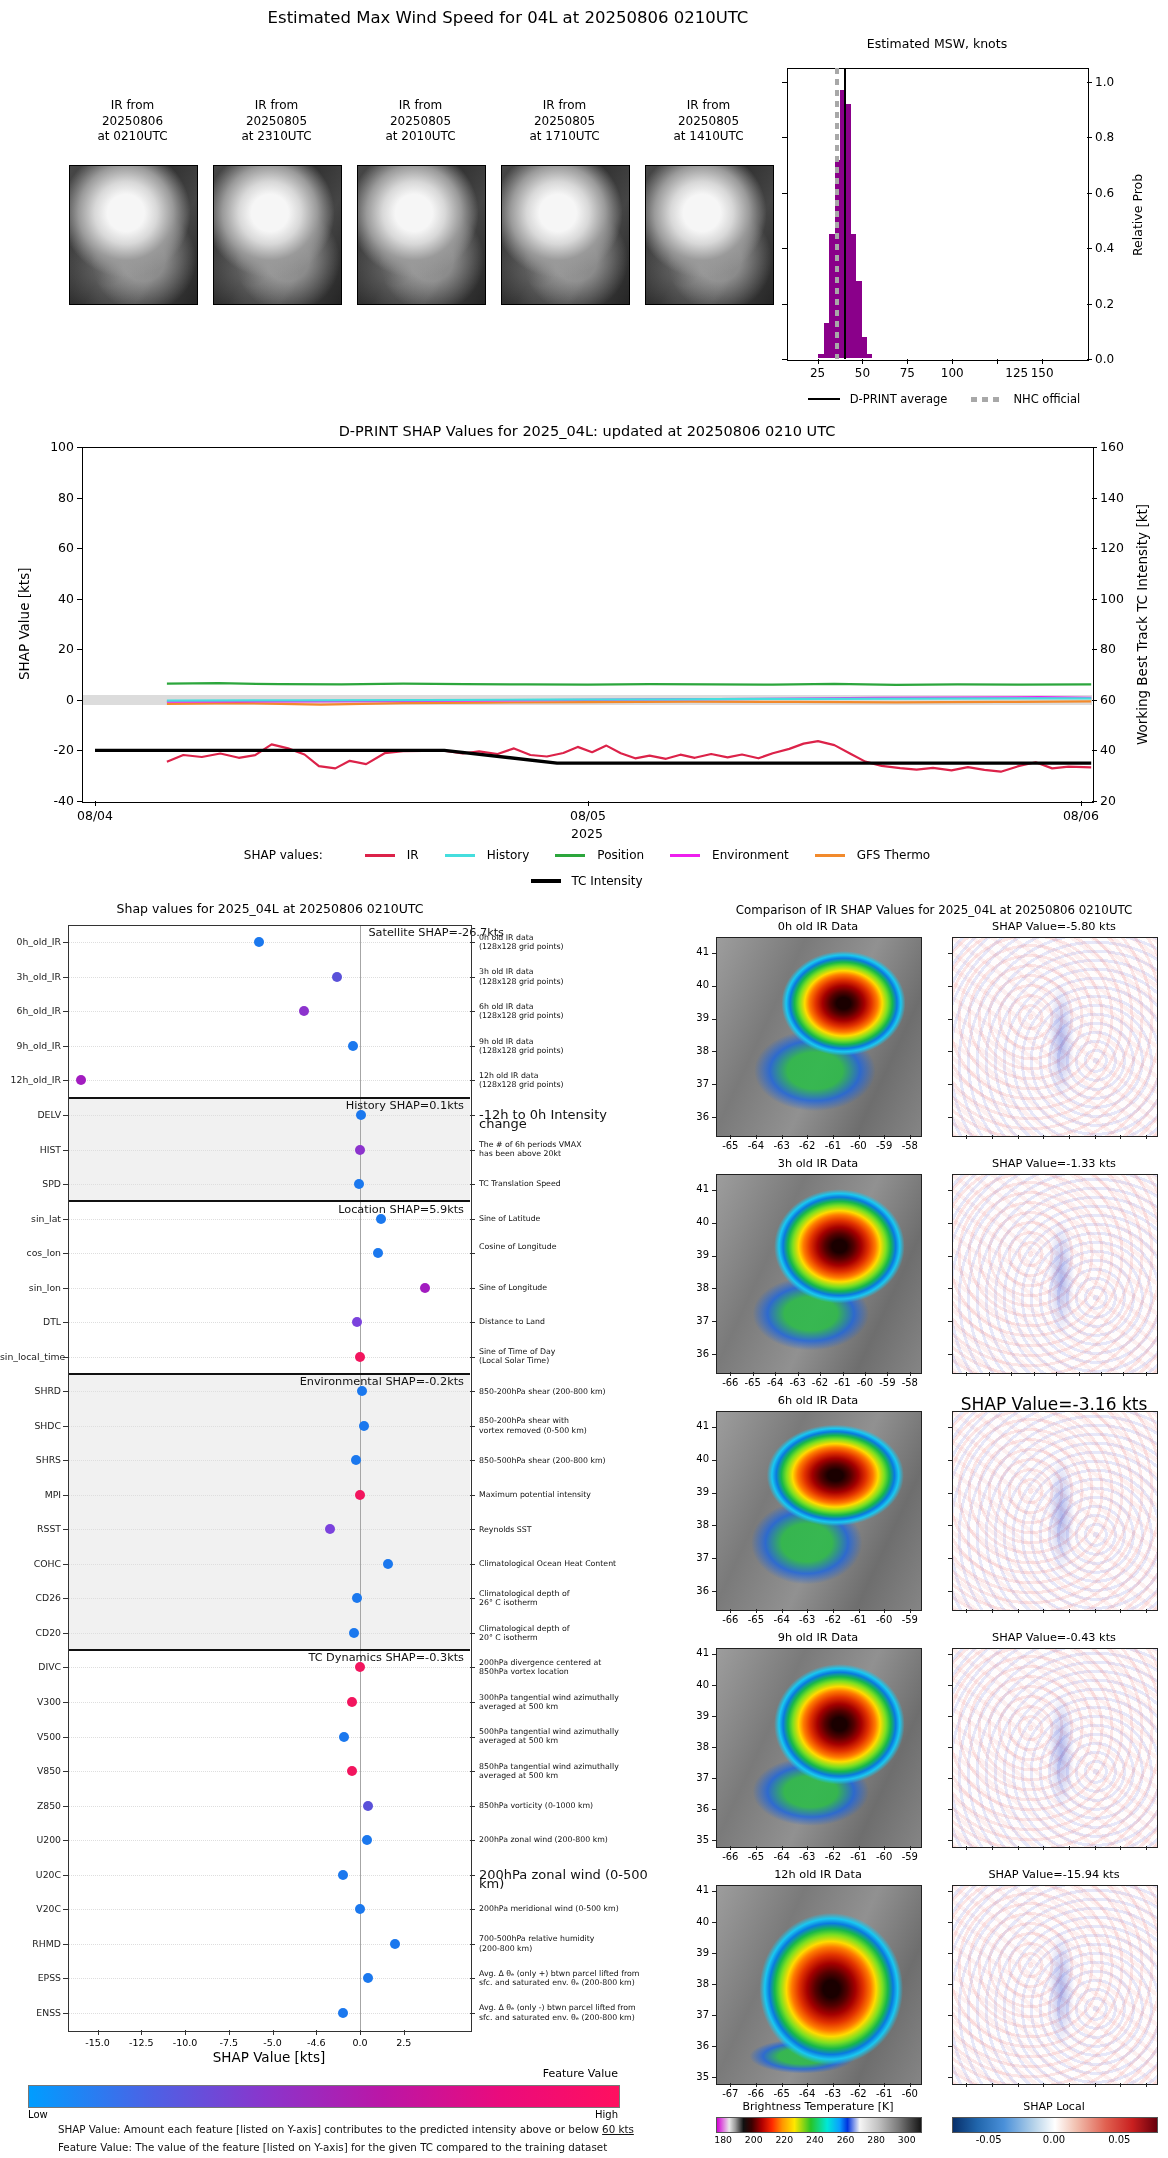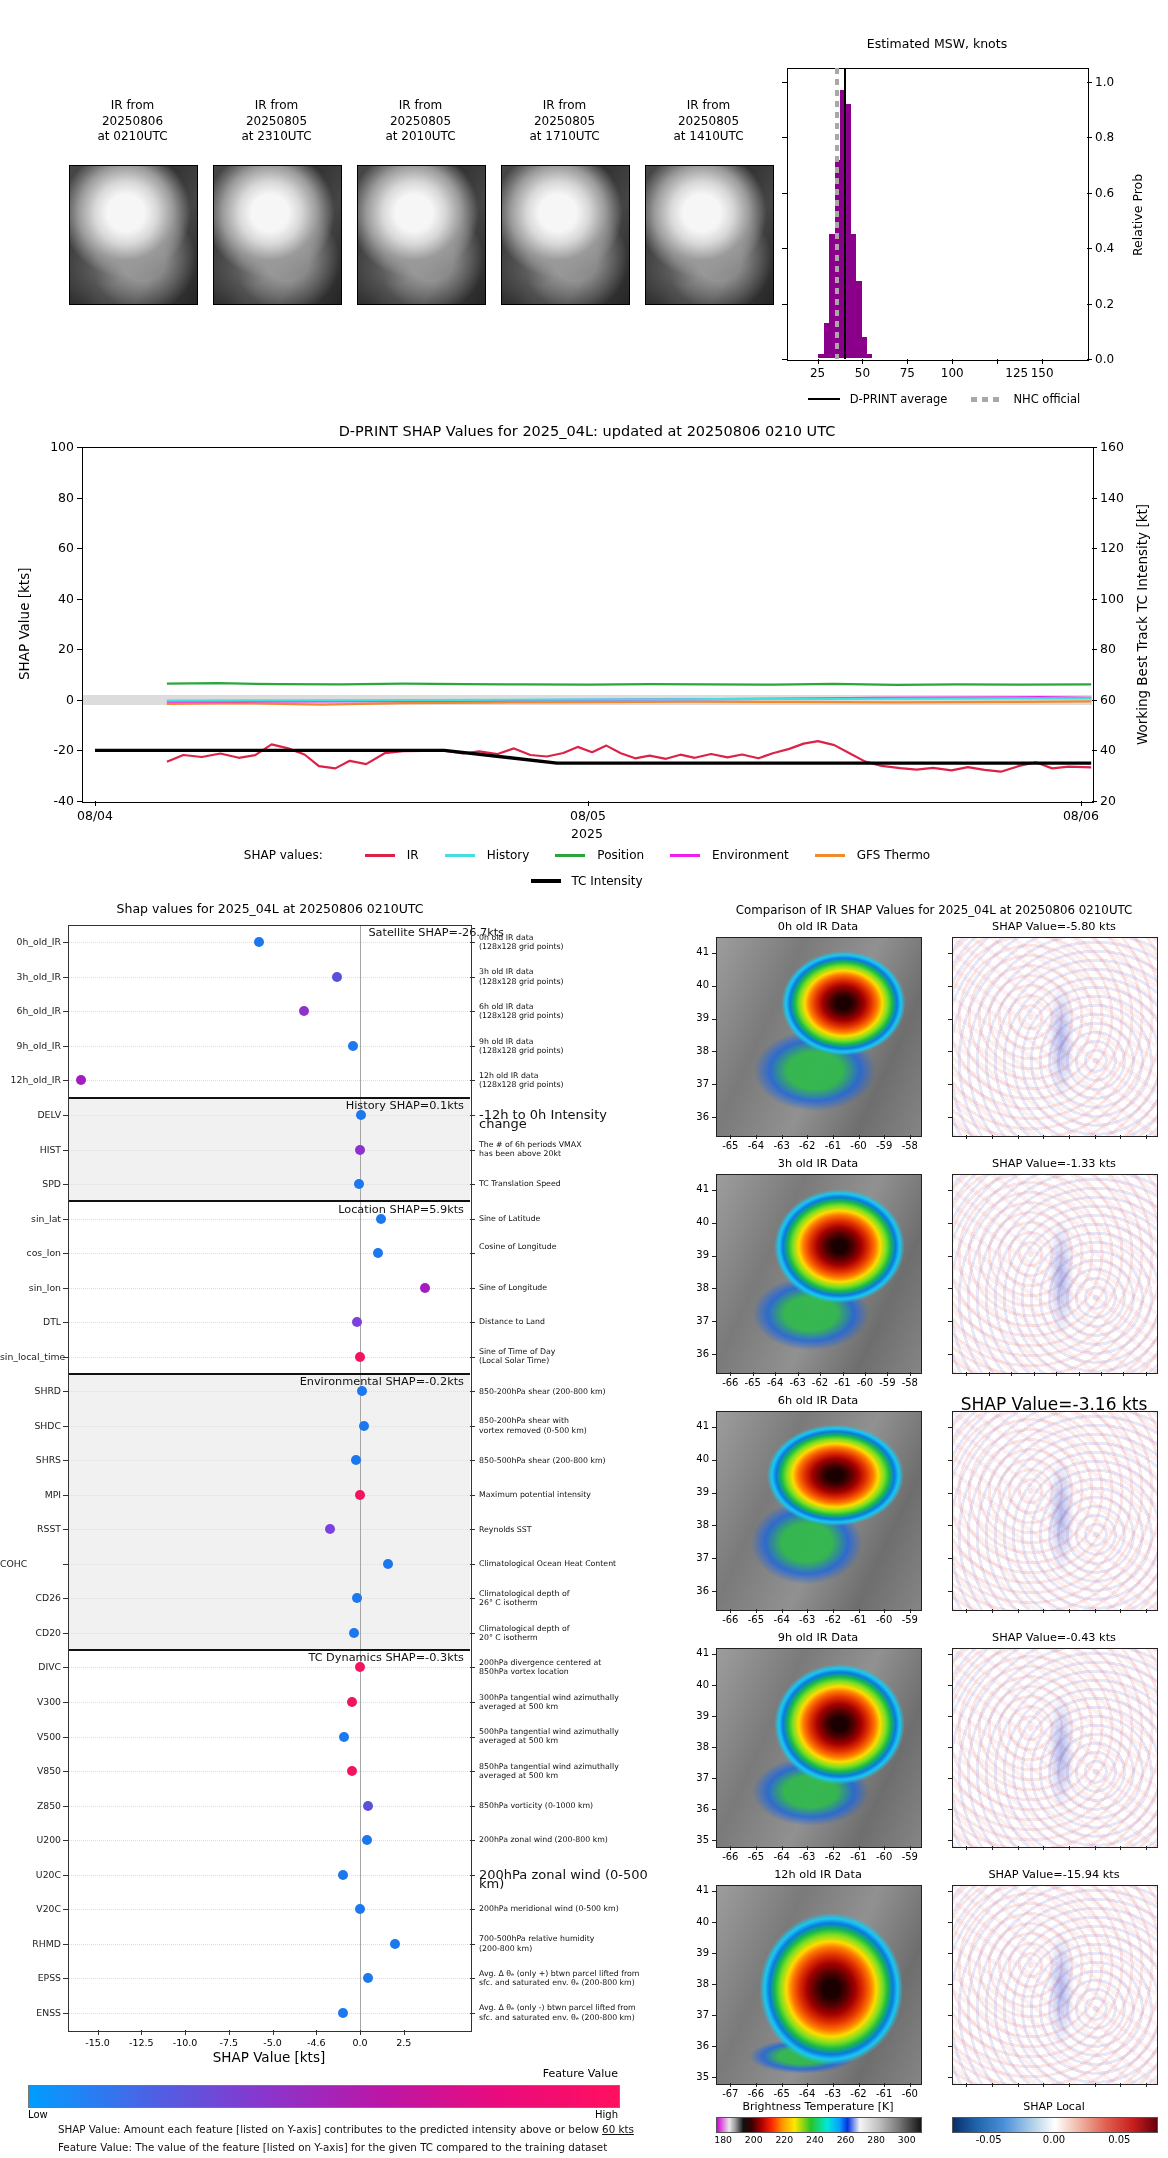--- a/index.html
+++ b/index.html
@@ -20,20 +20,21 @@
      radial-gradient(ellipse 9% 42% at 53% 52%, rgba(55,75,205,.38), rgba(55,75,205,0) 72%),
      repeating-radial-gradient(circle at 38% 40%, rgba(230,80,80,.13) 0 3px, rgba(0,0,0,0) 3px 10px),
      repeating-radial-gradient(circle at 70% 62%, rgba(70,90,220,.13) 0 3px, rgba(0,0,0,0) 3px 9px),
      repeating-linear-gradient(37deg, rgba(235,110,110,.09) 0 4px, rgba(0,0,0,0) 4px 12px),
      #fffdfd;}
 </style>
 </head>
 <body>
 
 <div id="root">
+  <div class="abs" style="left:0;top:8px;width:1016px;text-align:center;font-size:16.5px;">Estimated Max Wind Speed for 04L at 20250806 0210UTC</div>
 
   <div class="abs" style="left:787px;top:36px;width:300px;text-align:center;font-size:12.5px;">Estimated MSW, knots</div>
   <div class="abs vlab" style="left:1130px;top:110px;height:210px;font-size:12.5px;">Relative Prob</div>
 
   <div class="abs" style="left:82px;top:423px;width:1010px;text-align:center;font-size:14.5px;">D-PRINT SHAP Values for 2025_04L: updated at 20250806 0210 UTC</div>
   <div class="abs vlab" style="left:16px;top:447px;height:354px;font-size:13.5px;">SHAP Value [kts]</div>
   <div class="abs vlab" style="left:1134px;top:447px;height:354px;font-size:13.5px;">Working Best Track TC Intensity [kt]</div>
   <div class="abs" style="left:82px;top:826px;width:1010px;text-align:center;font-size:12.5px;">2025</div>
 
   <div class="abs" style="left:38px;top:901px;width:464px;text-align:center;font-size:12.5px;">Shap values for 2025_04L at 20250806 0210UTC</div>
@@ -292,21 +293,21 @@
     <div style="position: absolute; left: 479px; top: 1490.1px; width: 175px; font-size: 7.8px; line-height: 9.3px; white-space: pre-line; color: rgb(17, 17, 17);">Maximum potential intensity</div>
     <div style="position: absolute; left: 68px; top: 1529.3px; width: 402px; height: 0px; border-top: 1px dotted rgb(222, 222, 222);"></div>
     <div style="position: absolute; left: 63px; top: 1529.3px; width: 5px; height: 1px; background: rgb(51, 51, 51);"></div>
     <div style="position: absolute; left: 470px; top: 1529.3px; width: 5px; height: 1px; background: rgb(51, 51, 51);"></div>
     <div style="position: absolute; left: 0px; top: 1523.3px; width: 61px; text-align: right; font-size: 9.3px; color: rgb(34, 34, 34);">RSST</div>
     <div style="position: absolute; left: 325.3px; top: 1524.3px; width: 10px; height: 10px; border-radius: 50%; background: rgb(123, 66, 221);"></div>
     <div style="position: absolute; left: 479px; top: 1524.6px; width: 175px; font-size: 7.8px; line-height: 9.3px; white-space: pre-line; color: rgb(17, 17, 17);">Reynolds SST</div>
     <div style="position: absolute; left: 68px; top: 1563.8px; width: 402px; height: 0px; border-top: 1px dotted rgb(222, 222, 222);"></div>
     <div style="position: absolute; left: 63px; top: 1563.8px; width: 5px; height: 1px; background: rgb(51, 51, 51);"></div>
     <div style="position: absolute; left: 470px; top: 1563.8px; width: 5px; height: 1px; background: rgb(51, 51, 51);"></div>
-    <div style="position: absolute; left: 0px; top: 1557.8px; width: 61px; font-size: 9.3px; color: rgb(34, 34, 34);">COHC</div>
+    <div style="position: absolute; left: 0px; top: 1557.8px; width: 61px; text-align: right; font-size: 9.3px; color: rgb(34, 34, 34);">COHC</div>
     <div style="position: absolute; left: 383px; top: 1558.8px; width: 10px; height: 10px; border-radius: 50%; background: rgb(27, 120, 238);"></div>
     <div style="position: absolute; left: 479px; top: 1559.1px; width: 175px; font-size: 7.8px; line-height: 9.3px; white-space: pre-line; color: rgb(17, 17, 17);">Climatological Ocean Heat Content</div>
     <div style="position: absolute; left: 68px; top: 1598.4px; width: 402px; height: 0px; border-top: 1px dotted rgb(222, 222, 222);"></div>
     <div style="position: absolute; left: 63px; top: 1598.4px; width: 5px; height: 1px; background: rgb(51, 51, 51);"></div>
     <div style="position: absolute; left: 470px; top: 1598.4px; width: 5px; height: 1px; background: rgb(51, 51, 51);"></div>
     <div style="position: absolute; left: 0px; top: 1592.4px; width: 61px; text-align: right; font-size: 9.3px; color: rgb(34, 34, 34);">CD26</div>
     <div style="position: absolute; left: 351.5px; top: 1593.4px; width: 10px; height: 10px; border-radius: 50%; background: rgb(27, 120, 238);"></div>
     <div style="position: absolute; left: 479px; top: 1589px; width: 175px; font-size: 7.8px; line-height: 9.3px; white-space: pre-line; color: rgb(17, 17, 17);">Climatological depth of
 26° C isotherm</div>
     <div style="position: absolute; left: 68px; top: 1632.9px; width: 402px; height: 0px; border-top: 1px dotted rgb(222, 222, 222);"></div>

